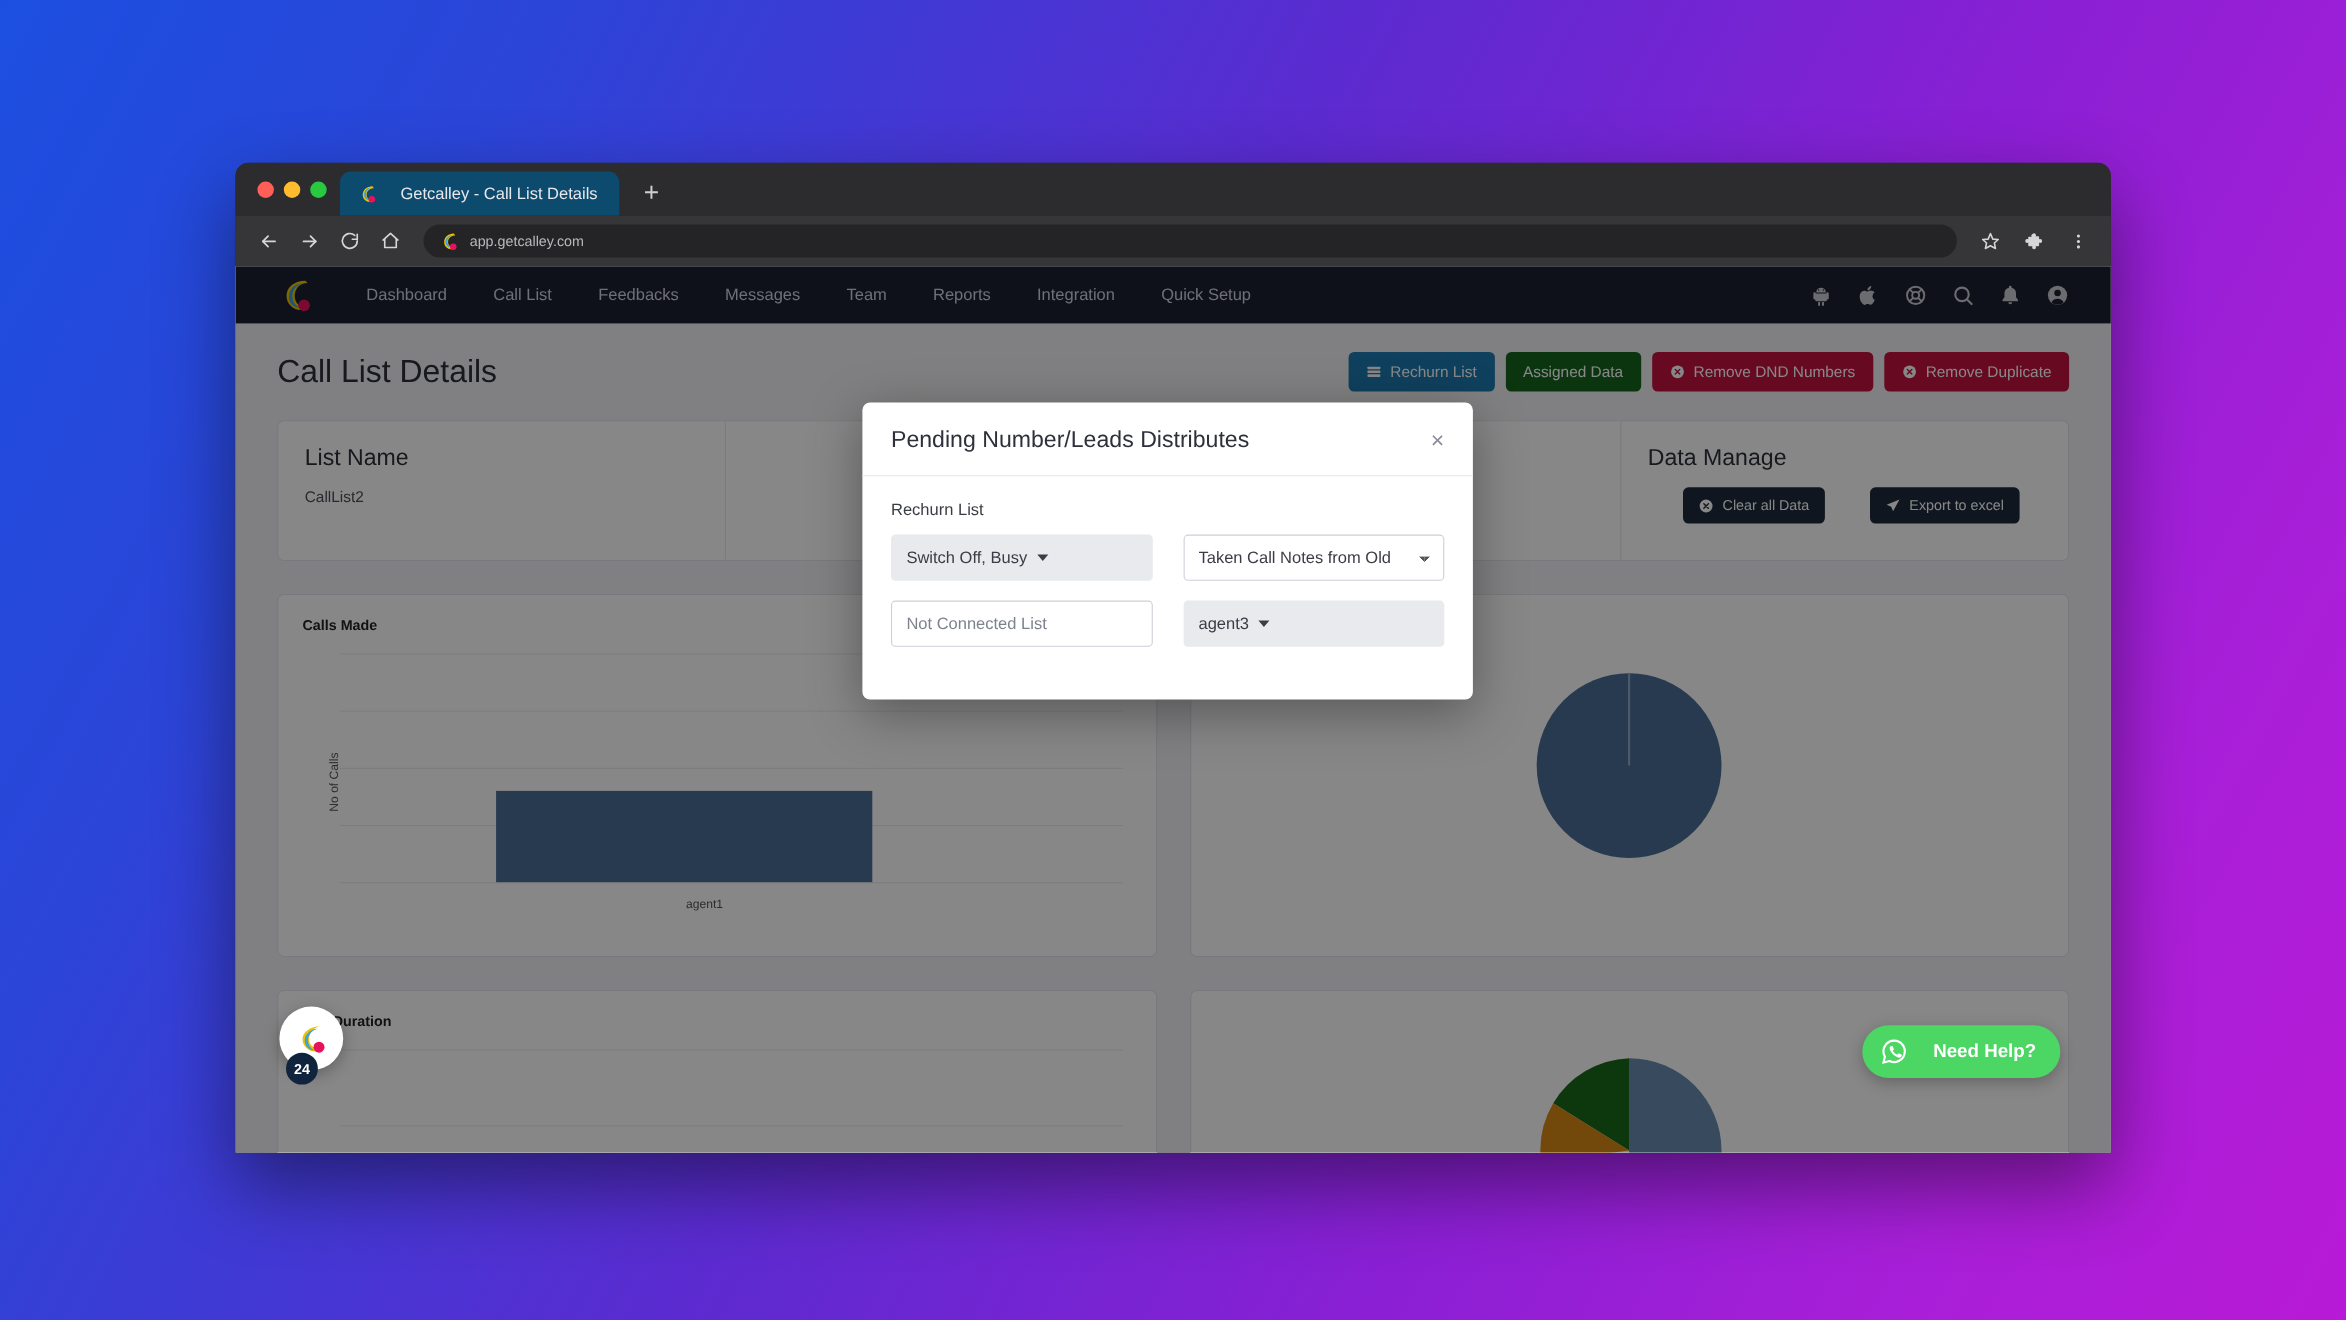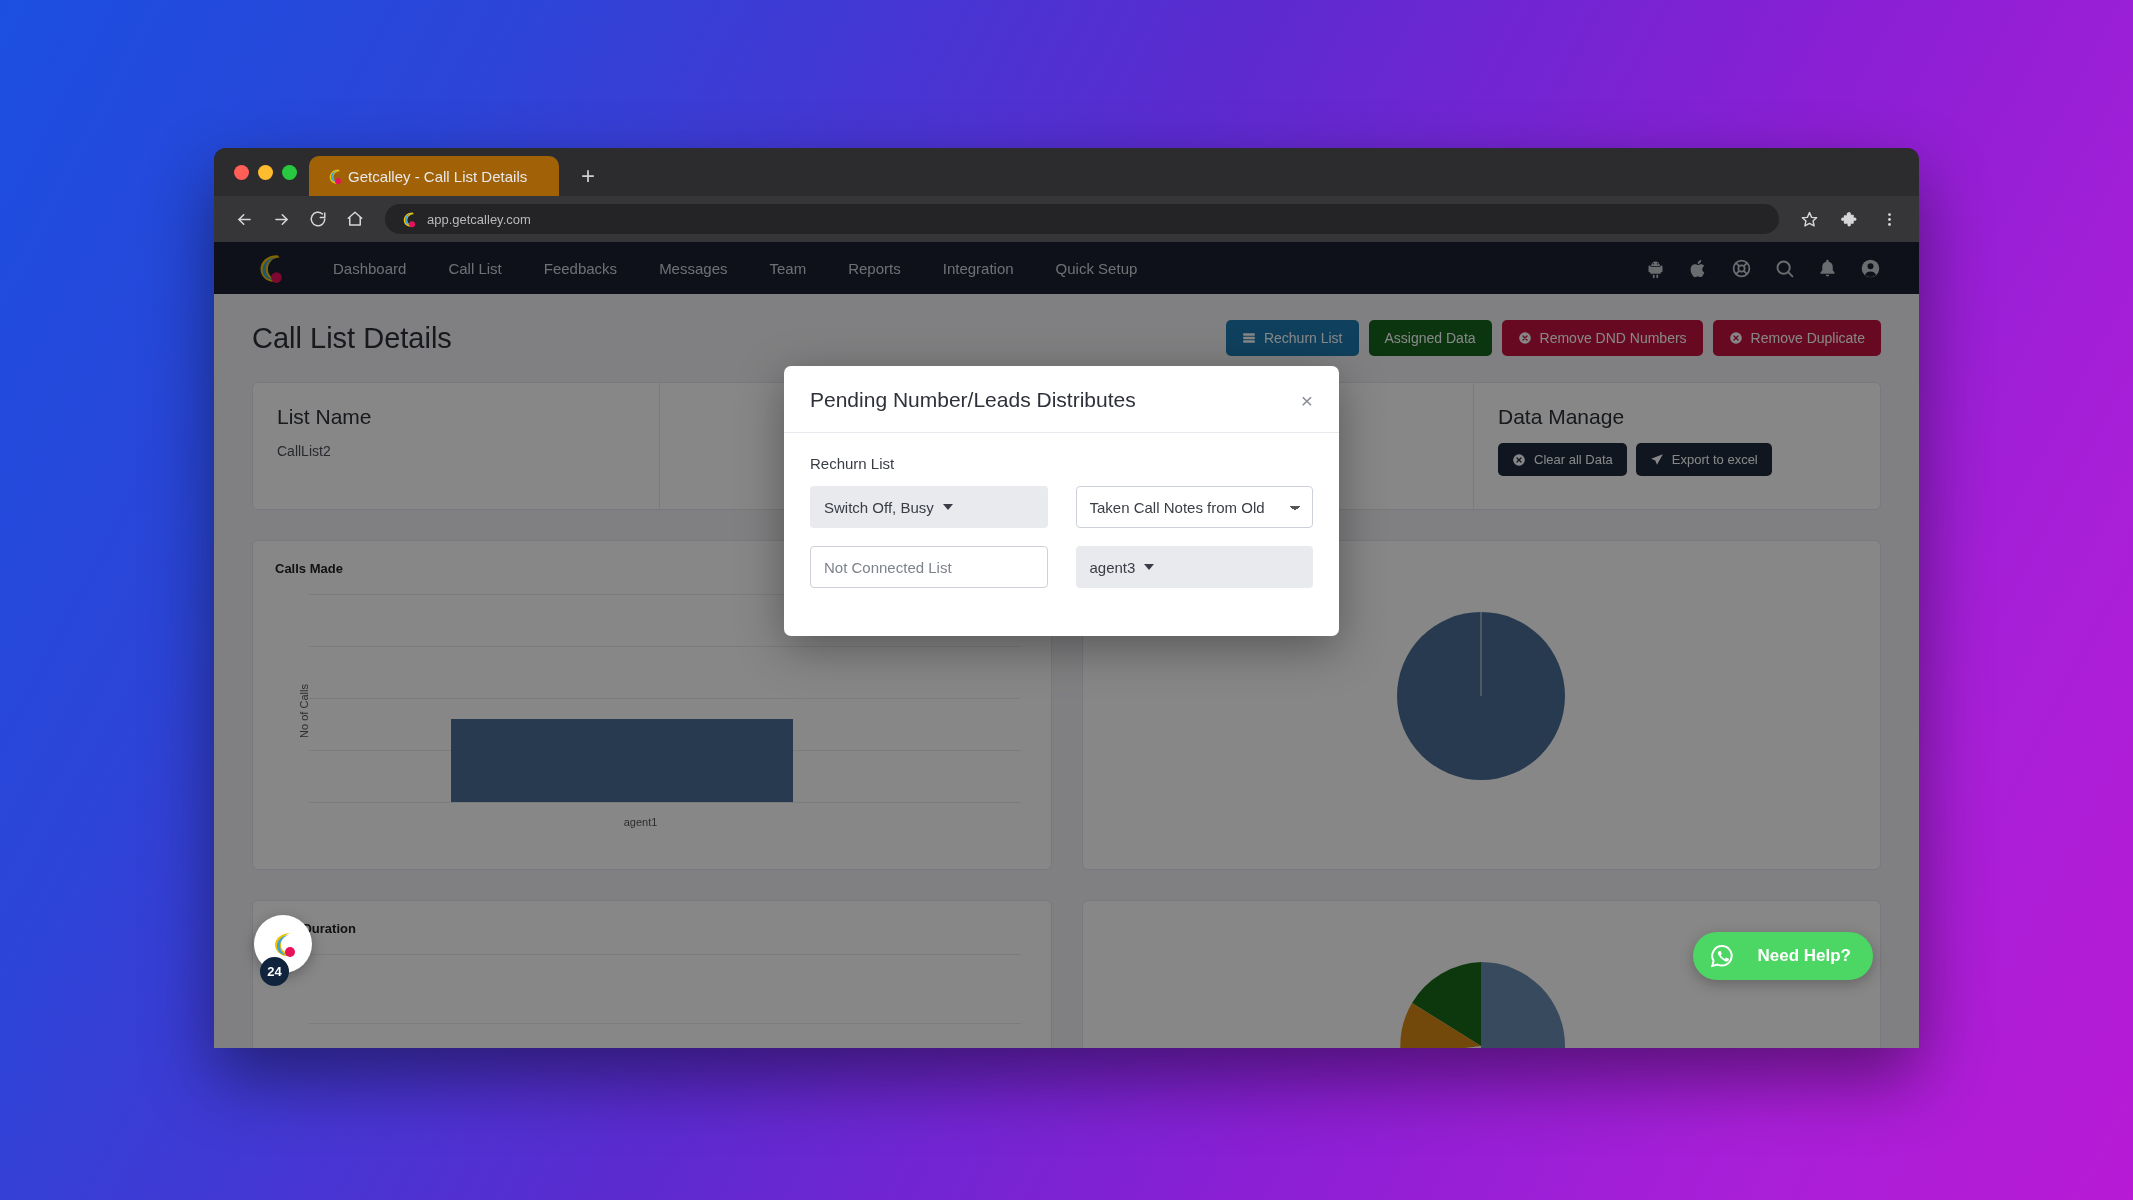--- a/index.html
+++ b/index.html
@@ -24,22 +24,22 @@
     height: 48px; background: #2c2c2e;
     display: flex; align-items: flex-end; padding-left: 14px;
     position: relative;
   }
   .traffic { display: flex; gap: 9px; align-items: center; height: 48px; padding: 0 12px 0 6px; }
   .dot { width: 15px; height: 15px; border-radius: 50%; }
   .dot.red { background: #ff5f57; }
   .dot.yellow { background: #febc2e; }
   .dot.green { background: #28c840; }
   .tab {
-    display: flex; align-items: center; gap: 4px;
-    background: #a16207; height: 40px; padding: 0 20px 0 16px;
+    display: flex; align-items: center; gap: 20px;
+    background: #0c4a6e; height: 40px; padding: 0 20px 0 16px;
     border-radius: 10px 10px 0 0; min-width: 250px;
   }
   .tab-title { color: #e8e8ea; font-size: 15px; white-space: nowrap; }
   .newtab { color: #cfcfd2; font-size: 24px; padding: 0 22px; line-height: 40px; height: 40px; }
 
   .favicon { width: 19px; height: 19px; flex: none; }
 
   .toolbar {
     height: 46px; background: #363638;
     display: flex; align-items: center; gap: 5px; padding: 0 14px;
@@ -75,21 +75,21 @@
   .pagetitle { font-size: 29px; color: #2d3038; font-weight: 400; }
   .headbtns { display: flex; gap: 10px; margin-left: auto; }
   .btn {
     display: inline-flex; align-items: center; gap: 8px;
     font-size: 14px; color: #fff; border: none; border-radius: 5px;
     padding: 10px 16px; white-space: nowrap; font-family: inherit;
   }
   .btn-blue { background: #1d7ab0; }
   .btn-green { background: #15651d; }
   .btn-crimson { background: #c2123f; }
-  .btn-dark { background: #1f2a3c; }
+  .btn-dark { background: #1f2a3c; margin-left: 32px; }
   .bi { width: 14px; height: 14px; flex: none; }
 
   
   .cards {
     display: flex; background: #fff; border: 1px solid #e2e4ea; border-radius: 6px;
     margin-bottom: 30px;
   }
   .card { flex: 1; padding: 22px 24px 26px 24px; border-right: 1px solid #e6e8ee; min-height: 126px; }
   .card:last-child { border-right: none; }
   .card-head { display: flex; align-items: center; gap: 14px; margin-bottom: 14px; }

